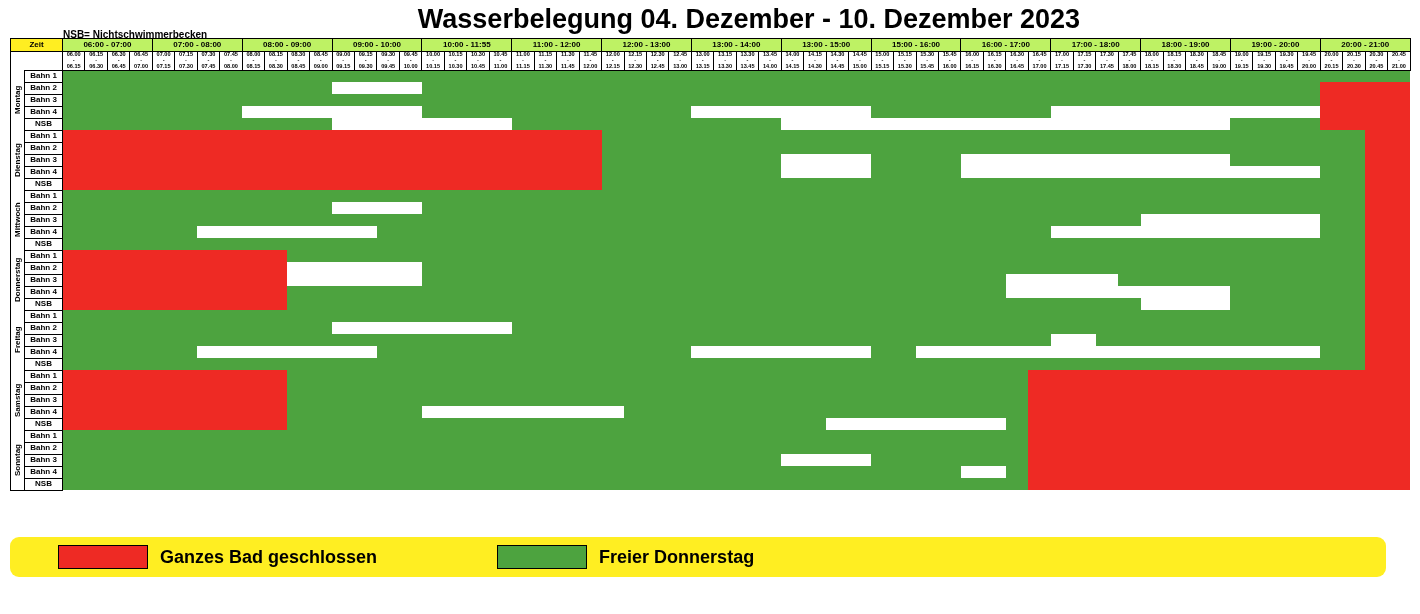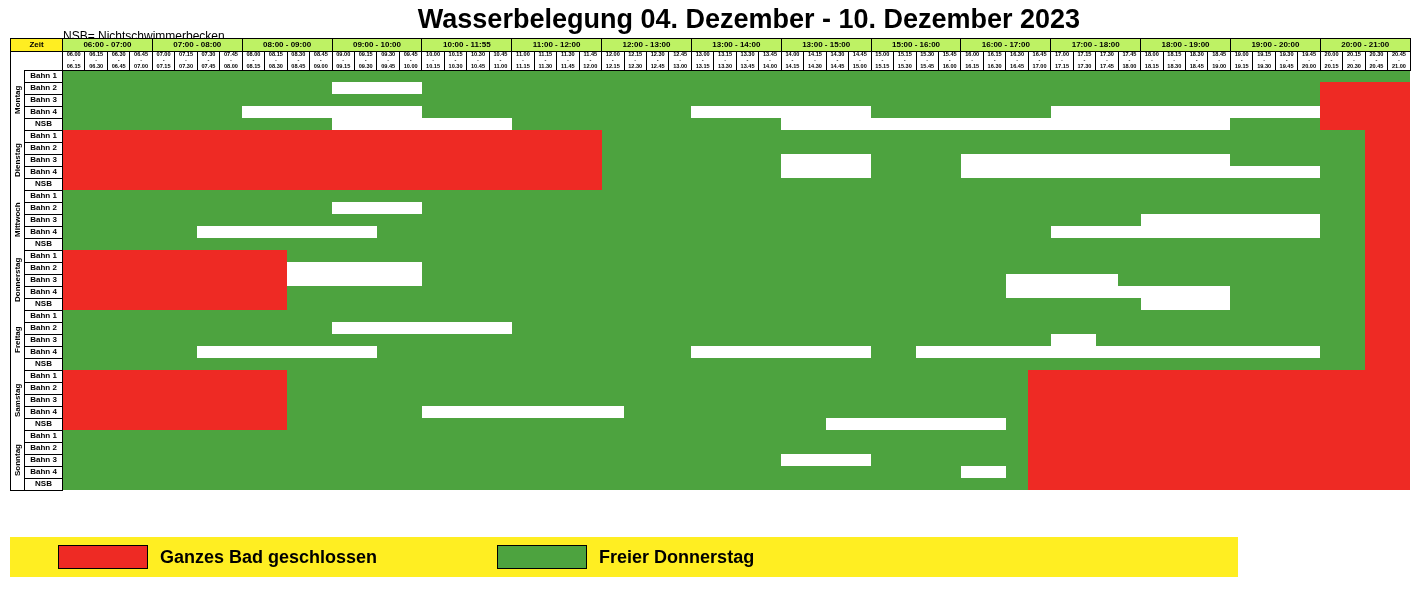--- a/index.html
+++ b/index.html
@@ -8,21 +8,21 @@
     font-family:"Liberation Sans", sans-serif;
     overflow:hidden;
   }
   #wrap{position:relative;width:1420px;height:614px;}
 
   .title{
     position:absolute;left:0;top:4px;width:1420px;text-align:center;
     font-size:27px;font-weight:bold;color:#000;letter-spacing:0px;margin-left:39px;
   }
   .nsb-note{
-    position:absolute;left:63px;top:29px;font-size:12px;font-weight:normal;color:#000;
+    position:absolute;left:63px;top:29px;font-size:10px;font-weight:bold;color:#000;
   }
 
   
   .grid{
     position:absolute;left:10px;top:38px;
     width:1400px;
   }
   table.sched{
     border-collapse:collapse;
     table-layout:fixed;
@@ -60,22 +60,22 @@
   tr.lane td.slot{border:none;}
   tr.lane{height:12px;}
   .sep td{border-bottom:2px solid #000;}
 
   
   .c-closed{background:#ee2a24;}
   .c-free{background:#4da33f;}
 
   
   .legend{
-    position:absolute;left:10px;top:537px;width:1228px;height:40px;
-    background:#ffee22;display:flex;align-items:center;
+    position:absolute;left:10px;top:537px;width:1376px;height:40px;
+    background:#ffee22;display:flex;align-items:center;border-radius:9px;
   }
   .legend-item{display:flex;align-items:center;}
   .swatch{width:88px;height:22px;border:1px solid #000;}
   .legend-label{font-size:18px;font-weight:bold;color:#000;margin-left:12px;}
   .lg1{margin-left:48px;}
   .lg2{margin-left:120px;}
   .lg3{margin-left:120px;}
 </style>
 </head>
 <body>

